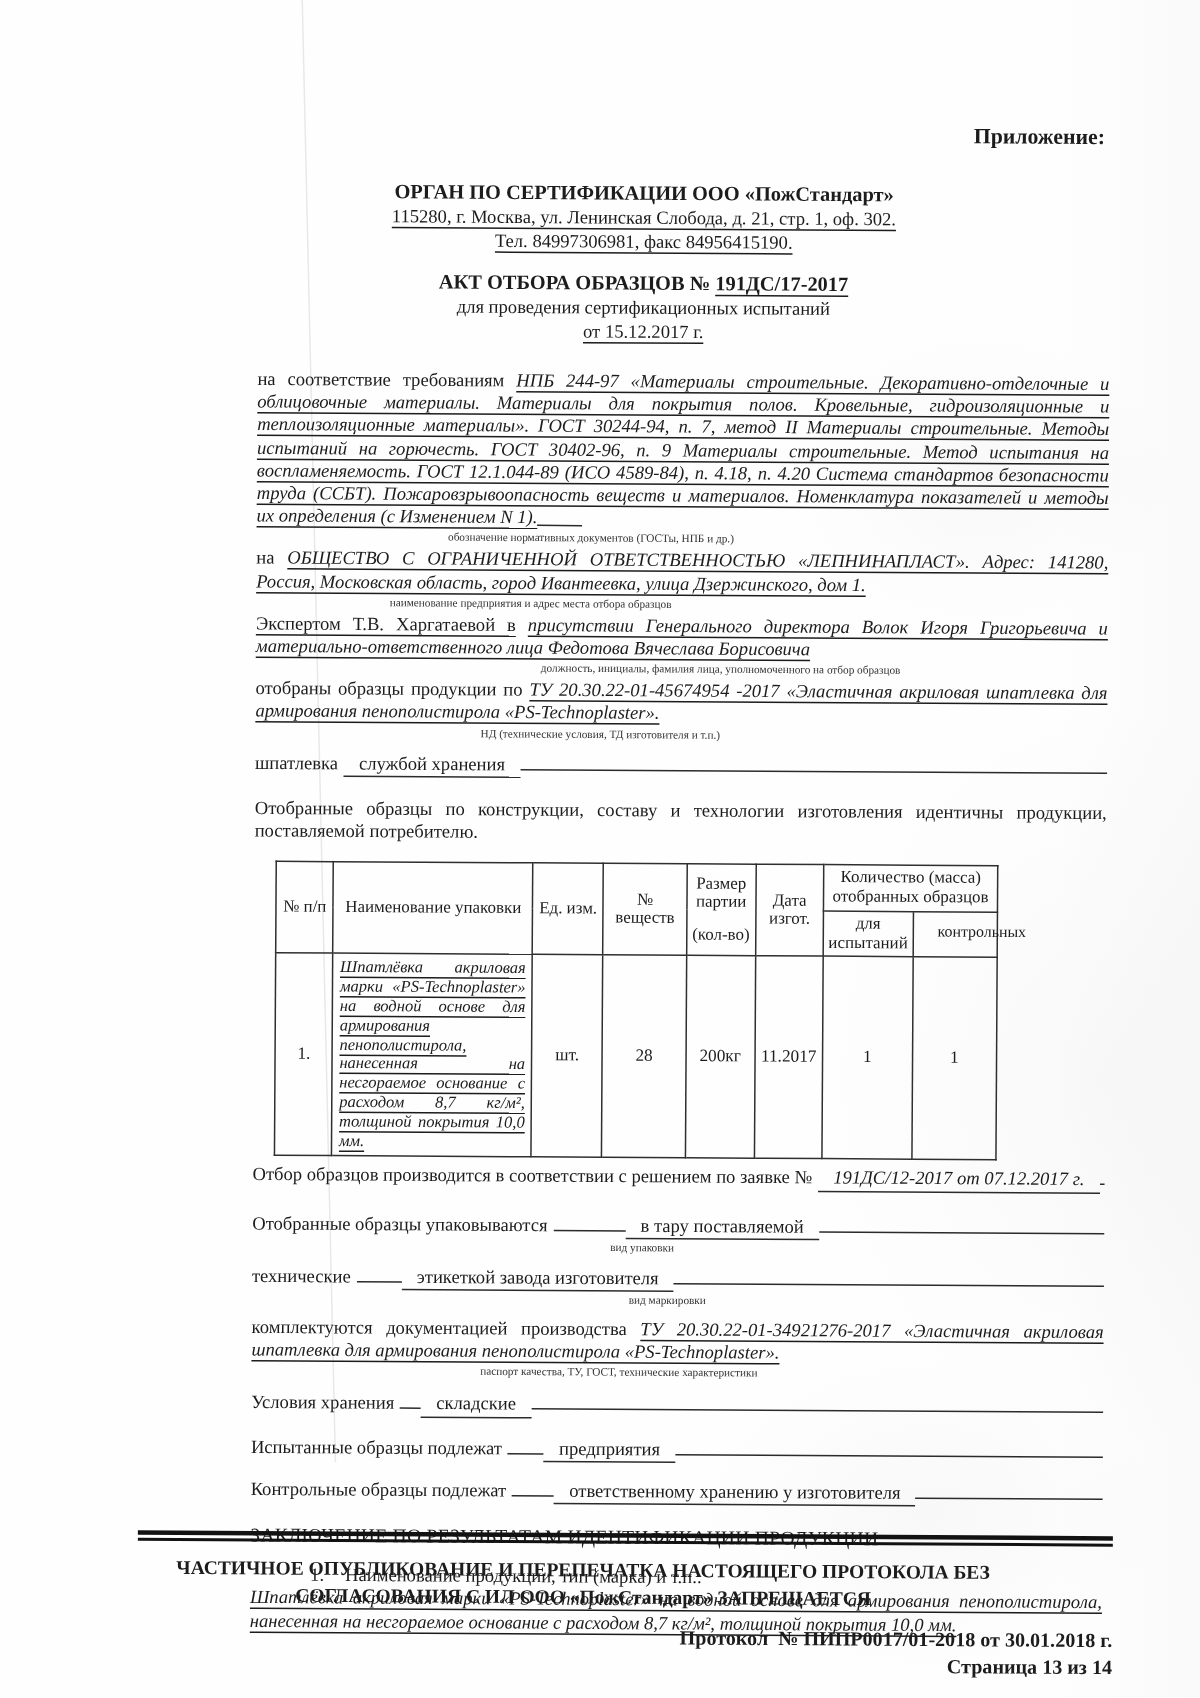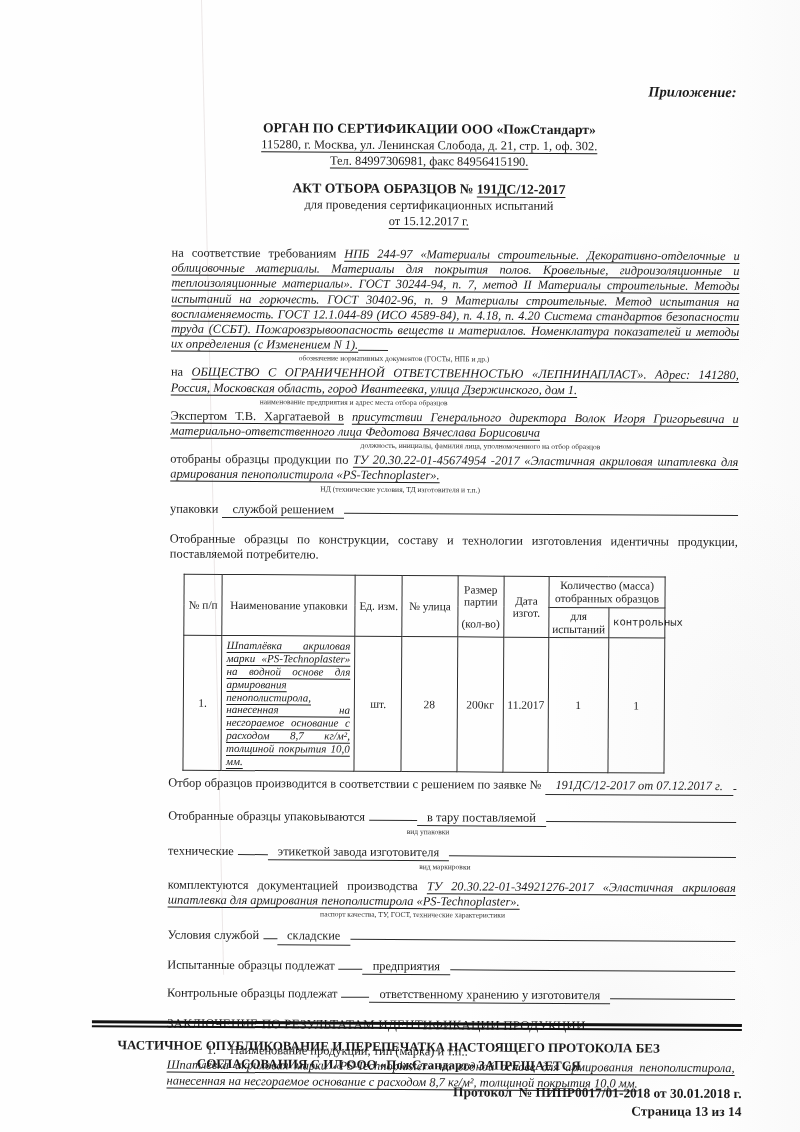--- a/index.html
+++ b/index.html
@@ -17,21 +17,21 @@
       radial-gradient(ellipse 220px 150px at 620px 1010px, rgba(150,150,150,0.06), transparent 70%),
       linear-gradient(to right, transparent 88%, rgba(140,140,140,0.04)),
       #fefefe;
   }
   .fold{
     position:absolute;left:201px;top:0;width:1px;height:975px;
     background:rgba(172,150,150,0.22);
     transform:rotate(-1.3deg);transform-origin:top center;
   }
   .tilt{position:absolute;inset:0;transform:rotate(0.35deg);transform-origin:400px 520px;}
-  .annex{position:absolute;top:82px;right:66px;font-weight:bold;font-size:14.5px;font-style:italic;}
+  .annex{position:absolute;top:82px;right:66px;font-weight:bold;font-size:14.5px;}
   .content{
     position:absolute;left:170px;top:120px;width:568px;
     font-size:12.4px;line-height:15.2px;
   }
   .org-header{text-align:center;transform:translateX(-27px);}
   .org-title{font-weight:bold;font-size:13.6px;line-height:17px;}
   .hdr-line{line-height:16px;}
   .act-line{margin-top:11px;font-weight:bold;font-size:13.6px;line-height:17px;}
   .u{text-decoration:underline;text-underline-offset:2.5px;text-decoration-thickness:1px;}
   .val{font-style:italic;text-decoration:underline;text-underline-offset:3px;text-decoration-thickness:1px;}
@@ -56,21 +56,21 @@
   .fill.w24{flex:0 0 24px;}
   .fill.w28{flex:0 0 28px;}
   .fill.w30{flex:0 0 30px;}
   .fill.w48{flex:0 0 48px;}
   .l-accepted{margin-top:9px;}
   .p-identity{margin-top:14px;}
   .stable{border-collapse:collapse;margin-top:12px;margin-left:14px;width:482px;table-layout:fixed;}
   .stable th,.stable td{border:1px solid #2f2f2f;font-weight:normal;padding:2px 2px;text-align:center;vertical-align:middle;}
   .stable thead th{font-size:11.3px;line-height:12.8px;}
   .stable .size2{margin-top:9px;}
-  .stable .nowrap{white-space:nowrap;font-size:10.6px;padding:2px 4px;font-family:Liberation Mono, monospace;}
+  .stable .nowrap{white-space:nowrap;font-size:10.6px;padding:2px 16px;}
   .stable tbody td{font-size:11.5px;line-height:13px;}
   .cell-name{text-align:justify !important;padding:3px 4px !important;}
   .cell-name .val{font-size:11px;line-height:12.8px;display:block;}
   .l-basis{margin-top:5px;}
   .l-pack{margin-top:16px;}
   .l-mark{margin-top:9px;}
   .p-doc{margin-top:8px;}
   .l-store{margin-top:10px;}
   .l-tested{margin-top:13px;}
   .l-control{margin-top:12px;}
@@ -92,40 +92,40 @@
   <div class="tilt">
 
     <div class="annex">Приложение:</div>
 
     <div class="content">
 
       <div class="org-header">
         <div class="org-title">ОРГАН ПО СЕРТИФИКАЦИИ ООО «ПожСтандарт»</div>
         <div class="hdr-line u">115280, г. Москва, ул. Ленинская Слобода, д. 21, стр. 1, оф. 302.</div>
         <div class="hdr-line u">Тел. 84997306981, факс 84956415190.</div>
-        <div class="act-line"><span>АКТ ОТБОРА ОБРАЗЦОВ №</span> <span class="u">191ДС/12-2017</span></div>
+        <div class="act-line"><span>АКТ ОТБОРА ОБРАЗЦОВ №</span> <span class="u">191ДС/17-2017</span></div>
         <div class="hdr-line">для проведения сертификационных испытаний</div>
         <div class="hdr-line u">от 15.12.2017 г.</div>
       </div>
 
       <p class="para p-req"><span>на соответствие требованиям</span> <span class="val">НПБ 244-97 «Материалы строительные. Декоративно-отделочные и облицовочные материалы. Материалы для покрытия полов. Кровельные, гидроизоляционные и теплоизоляционные материалы». ГОСТ 30244-94, п. 7, метод II Материалы строительные. Методы испытаний на горючесть. ГОСТ 30402-96, п. 9 Материалы строительные. Метод испытания на воспламеняемость. ГОСТ 12.1.044-89 (ИСО 4589-84), п. 4.18, п. 4.20 Система стандартов безопасности труда (ССБТ). Пожаровзрывоопасность веществ и материалов. Номенклатура показателей и методы их определения (с Изменением N 1).</span><span class="tail"></span></p>
       <div class="cap c-req">обозначение нормативных документов (ГОСТы, НПБ и др.)</div>
 
       <p class="para p-org"><span>на</span> <span class="val">ОБЩЕСТВО С ОГРАНИЧЕННОЙ ОТВЕТСТВЕННОСТЬЮ «ЛЕПНИНАПЛАСТ». Адрес: 141280, Россия, Московская область, город Ивантеевка, улица Дзержинского, дом 1.</span></p>
       <div class="cap c-org">наименование предприятия и адрес места отбора образцов</div>
 
       <p class="para p-exp"><span class="u">Экспертом Т.В. Харгатаевой в</span> <span class="val">присутствии Генерального директора Волок Игоря Григорьевича и материально-ответственного лица Федотова Вячеслава Борисовича</span></p>
       <div class="cap c-exp">должность, инициалы, фамилия лица, уполномоченного на отбор образцов</div>
 
       <p class="para p-nd"><span>отобраны образцы продукции по</span> <span class="val">ТУ 20.30.22-01-45674954 -2017 «Эластичная акриловая шпатлевка для армирования пенополистирола «PS-Technoplaster».</span></p>
       <div class="cap c-nd">НД (технические условия, ТД изготовителя и т.п.)</div>
 
       <div class="fline l-accepted">
-          <span class="pfx">упаковки</span>
-          <span class="fval">службой решением</span>
+          <span class="pfx">шпатлевка</span>
+          <span class="fval">службой хранения</span>
           <span class="fill"></span>
         </div>
 
       <p class="para p-identity">Отобранные образцы по конструкции, составу и технологии изготовления идентичны продукции, поставляемой потребителю.</p>
 
       <table class="stable">
         <colgroup>
           <col style="width:8%">
             <col style="width:27.6%">
             <col style="width:9.8%">
@@ -133,21 +133,21 @@
             <col style="width:9.6%">
             <col style="width:9.4%">
             <col style="width:12.4%">
             <col style="width:11.7%">
         </colgroup>
         <thead>
           <tr>
             <th rowspan="2">№ п/п</th>
             <th rowspan="2">Наименование упаковки</th>
             <th rowspan="2">Ед. изм.</th>
-            <th rowspan="2">№ улица</th>
+            <th rowspan="2">№ веществ</th>
             <th rowspan="2">
                 <div>Размер партии</div>
                 <div class="size2">(кол-во)</div>
               </th>
             <th rowspan="2">Дата изгот.</th>
             <th colspan="2">Количество (масса) отобранных образцов</th>
           </tr>
           <tr>
             <th>для испытаний</th>
             <th class="nowrap">контрольных</th>
@@ -188,21 +188,21 @@
           <span class="fill w30"></span>
           <span class="fval">этикеткой завода изготовителя</span>
           <span class="fill"></span>
         </div>
       <div class="cap c-mark">вид маркировки</div>
 
       <p class="para p-doc"><span>комплектуются документацией производства</span> <span class="val">ТУ 20.30.22-01-34921276-2017 «Эластичная акриловая шпатлевка для армирования пенополистирола «PS-Technoplaster».</span></p>
       <div class="cap c-doc">паспорт качества, ТУ, ГОСТ, технические характеристики</div>
 
       <div class="fline l-store">
-          <span class="pfx">Условия службой</span>
+          <span class="pfx">Условия хранения</span>
           <span class="fill w14"></span>
           <span class="fval">складские</span>
           <span class="fill"></span>
         </div>
 
       <div class="fline l-tested">
           <span class="pfx">Испытанные образцы подлежат</span>
           <span class="fill w24"></span>
           <span class="fval">предприятия</span>
           <span class="fill"></span>

